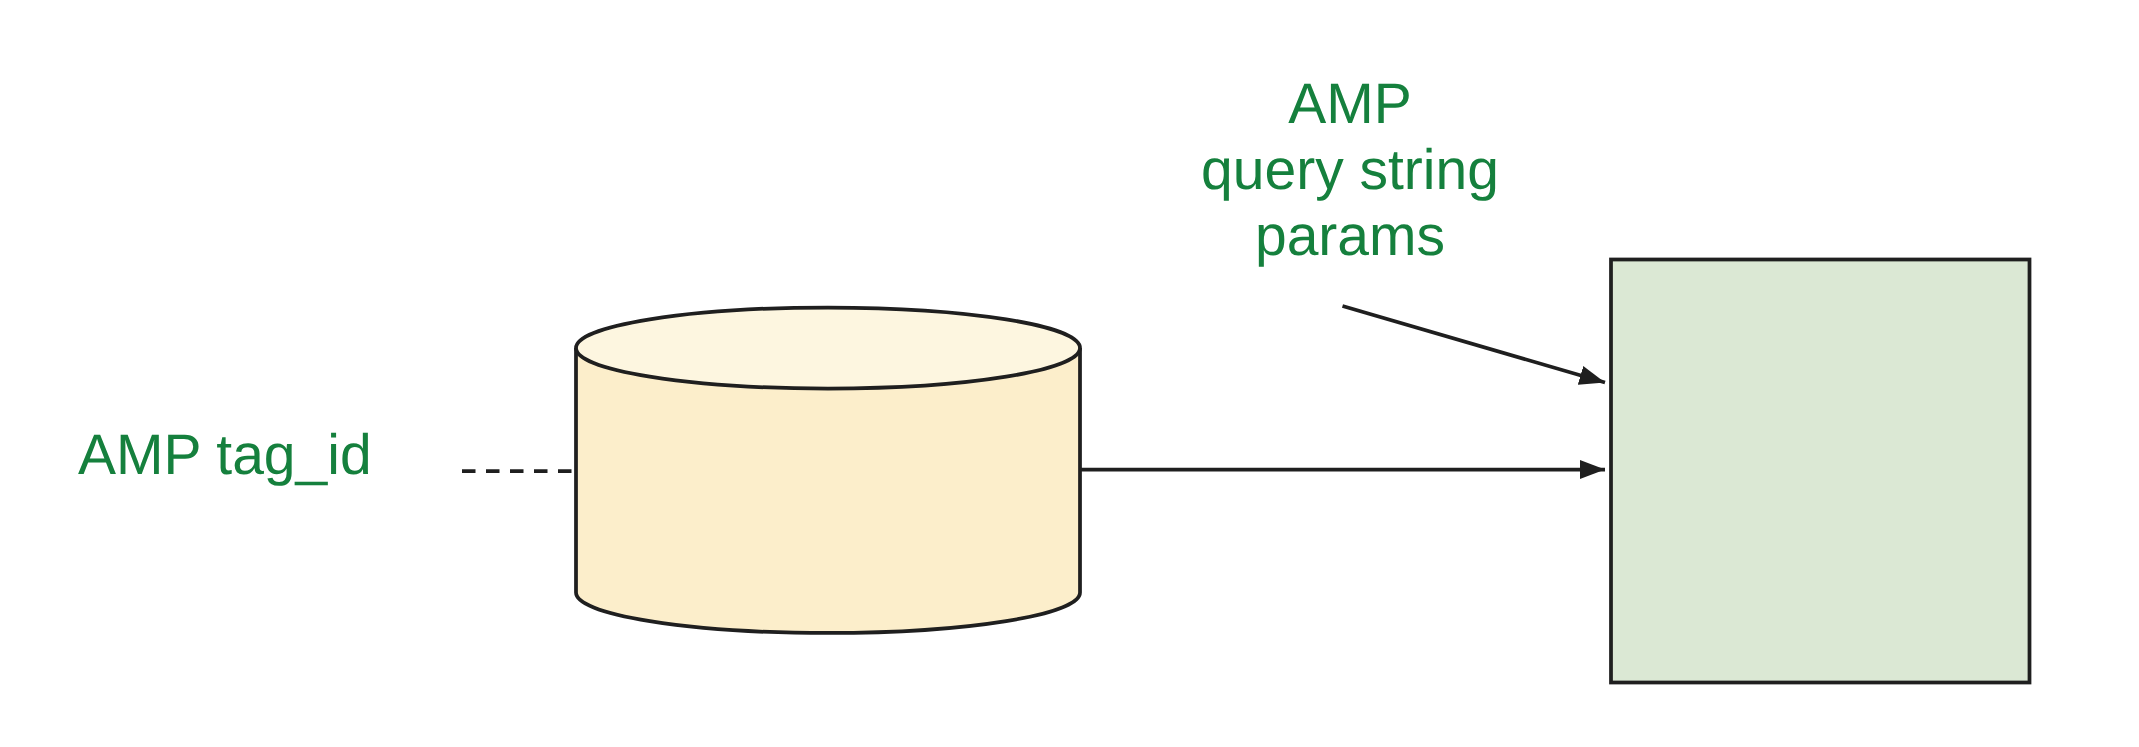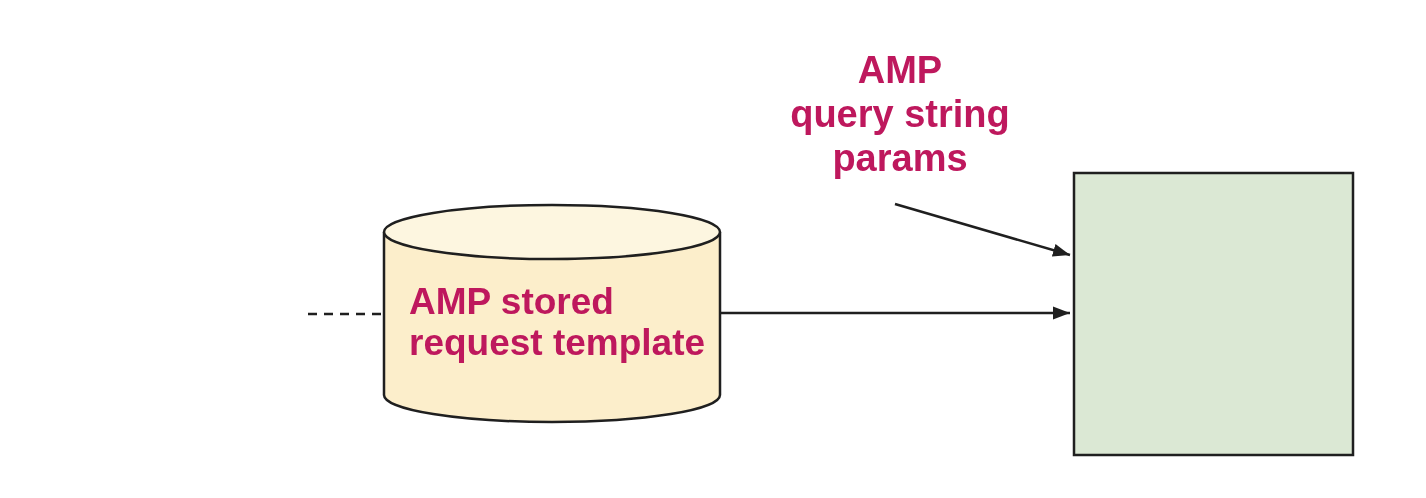--- a/index.html
+++ b/index.html
@@ -16,22 +16,21 @@
     font-family: "Liberation Sans", sans-serif;
     color: #1e1e1e;
   }
   #shape-layer {
     position: absolute;
     inset: 0;
   }
   .diagram-label {
     position: absolute;
     white-space: pre-line;
-    color: #be185d;
-    font-weight: bold;
+    color: #15803d;
     -webkit-font-smoothing: antialiased;
   }
   #label-tagid {
     left: 52px;
     top: 281px;
     font-size: 38px;
     line-height: 46px;
   }
   #label-cylinder {
     left: 409px;
@@ -74,22 +73,21 @@
 
     <ellipse cx="552" cy="232" rx="168" ry="27" stroke="#1f1f1f" stroke-width="2.5" fill="#FDF6E0"></ellipse>
 
     <line x1="720" y1="313" x2="1070" y2="313" stroke="#1f1f1f" stroke-width="2.5" marker-end="url(#arrowhead)"></line>
 
     <line x1="895" y1="204" x2="1070" y2="255" stroke="#1f1f1f" stroke-width="2.5" marker-end="url(#arrowhead)"></line>
 
     <rect x="1074" y="173" width="279" height="282" stroke="#1f1f1f" stroke-width="2.5" fill="#DBE8D4"></rect>
   </svg>
 
+  <div class="diagram-label" id="label-tagid">AMP tag_id</div>
 
-  <div class="diagram-label" id="label-cylinder">AMP stored
-request template</div>
 
   <div class="diagram-label" id="label-querystring">AMP
 query string
 params</div>
 
 
 </div>
 
 </body></html>

